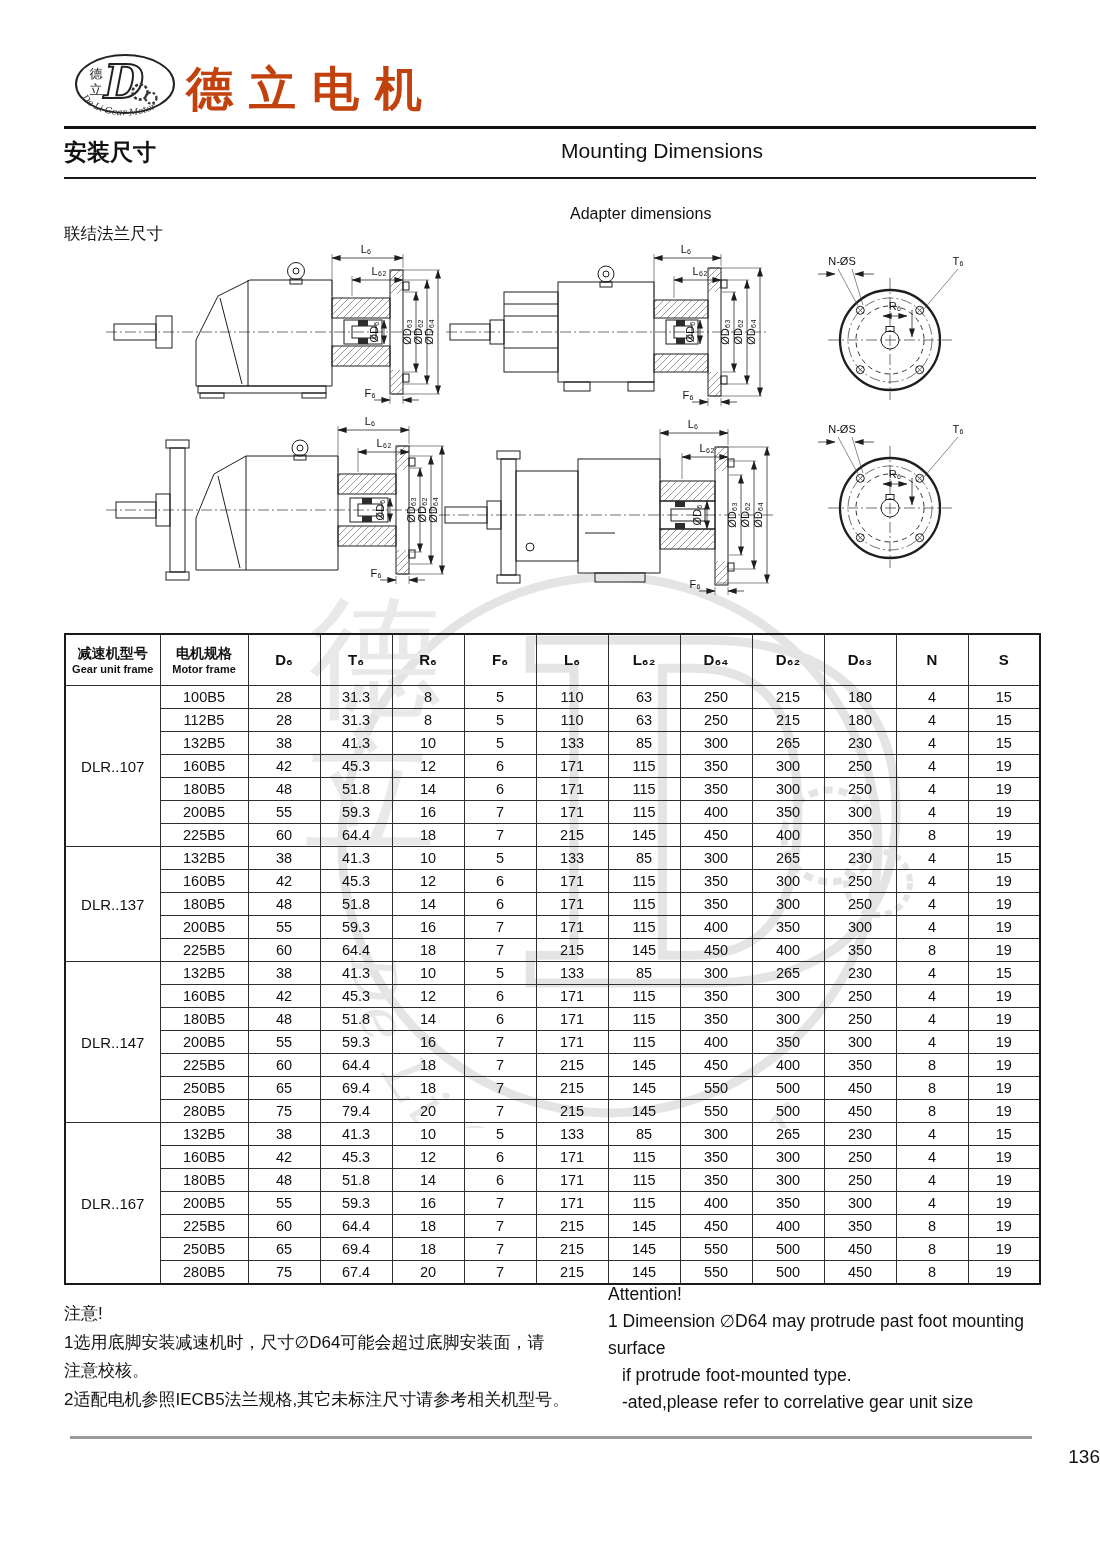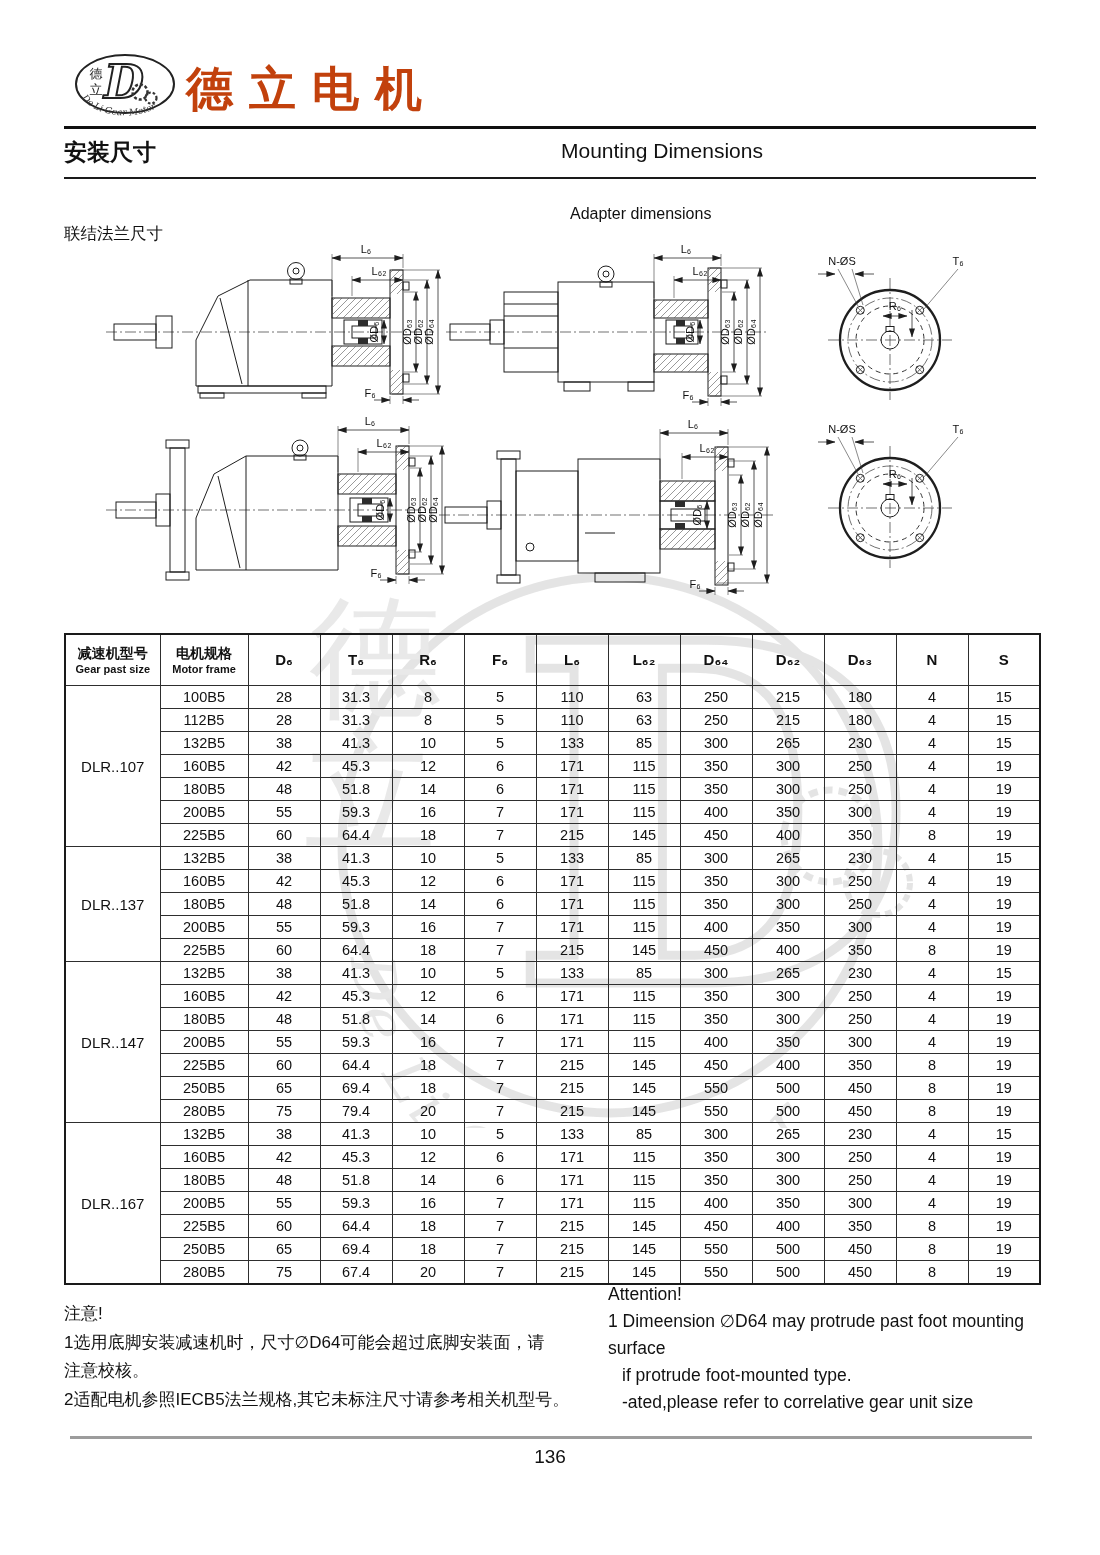--- a/index.html
+++ b/index.html
@@ -46,21 +46,21 @@
   .h-dim{font-size:15px;margin-top:9px;}
   .group-cell{font-size:15px;}
 
   
   .notes-zh{position:absolute;left:64px;top:1300px;width:510px;font-size:17px;line-height:28.5px;z-index:1;}
   .notes-en{position:absolute;left:608px;top:1281px;width:460px;font-size:17.5px;line-height:27px;z-index:1;}
   .ind{padding-left:14px;}
 
   
   .f-rule{position:absolute;left:70px;top:1436px;width:962px;height:3px;background:#9c9c9c;}
-  .pageno{position:absolute;left:0;top:1446px;width:1100px;text-align:center;font-size:19px;}
+  .pageno{position:absolute;left:0;top:1446px;width:1100px;text-align:right;font-size:19px;}
 </style>
 </head>
 <body>
 
 <div class="page">
 
   <svg width="0" height="0" style="position:absolute">
     <defs>
       <marker id="arr" markerUnits="userSpaceOnUse" markerWidth="9" markerHeight="7" refX="8.6" refY="3" orient="auto-start-reverse">
         <path d="M0,0L9,3L0,6Z" fill="#1e1e1e" stroke="none"></path>
@@ -396,21 +396,21 @@
           <col style="width:72px">
           <col style="width:72px">
           <col style="width:72px">
           <col style="width:72px">
           <col style="width:72px">
         </colgroup>
         <thead>
           <tr>
             <th>
               <div class="h-zh">减速机型号</div>
-              <div class="h-en">Gear past size</div>
+              <div class="h-en">Gear unit frame</div>
             </th>
             <th>
               <div class="h-zh">电机规格</div>
               <div class="h-en">Motor frame</div>
             </th>
             <th><span class="h-dim">D₆</span></th>
             <th><span class="h-dim">T₆</span></th>
             <th><span class="h-dim">R₆</span></th>
             <th><span class="h-dim">F₆</span></th>
             <th><span class="h-dim">L₆</span></th>

